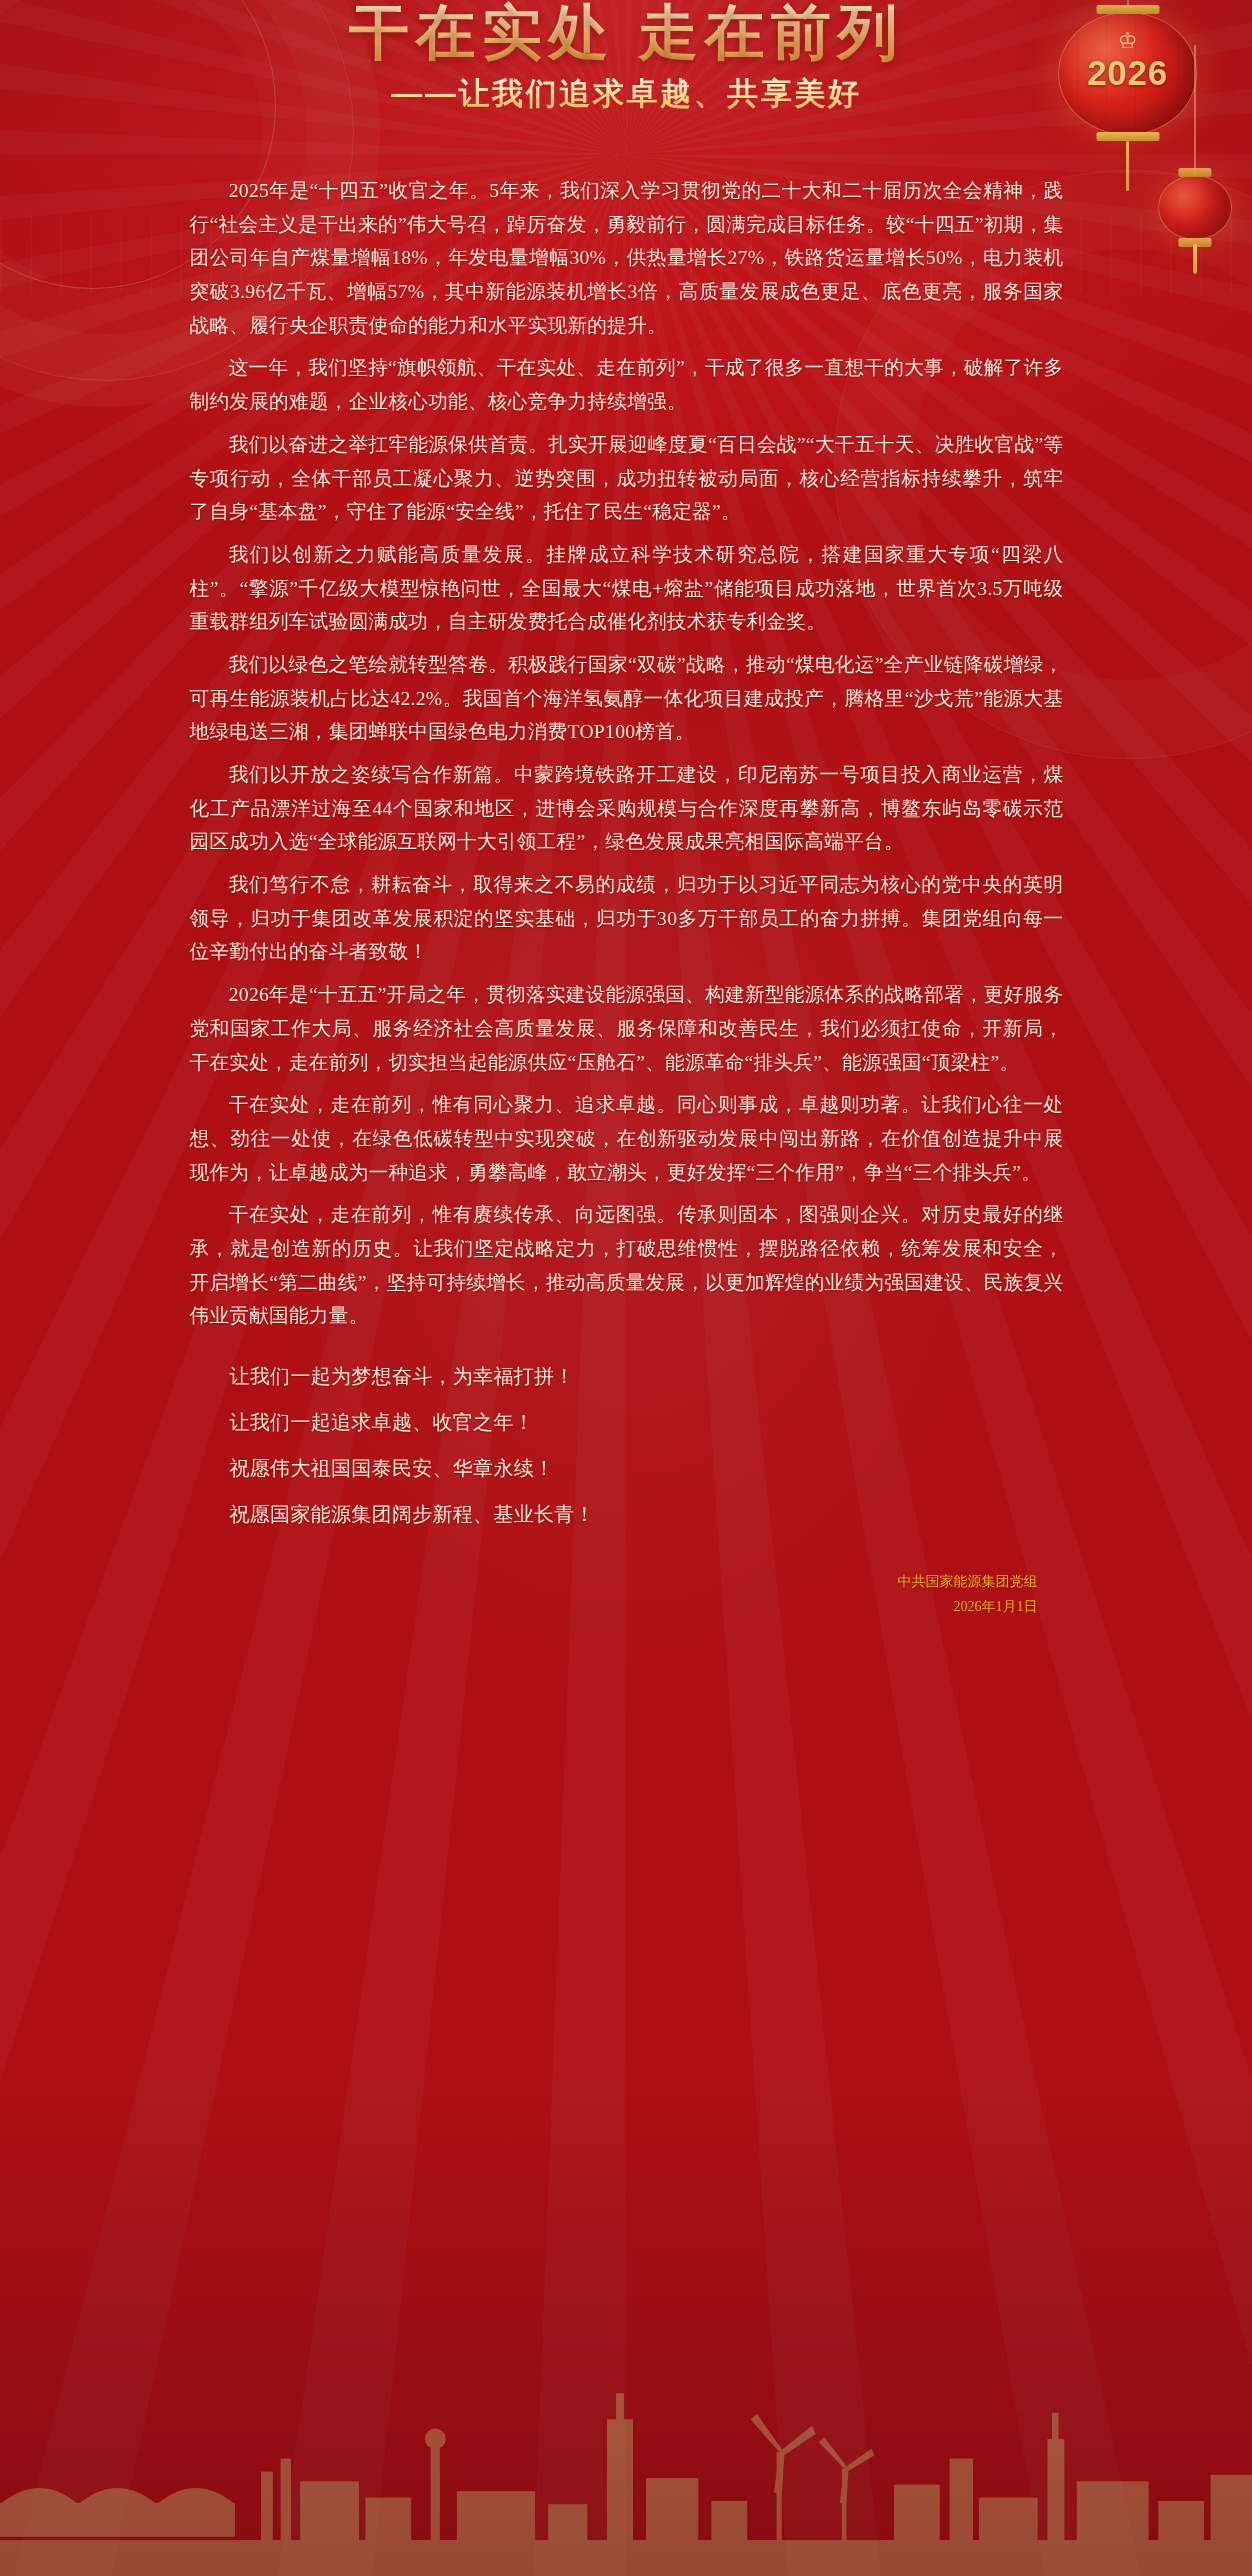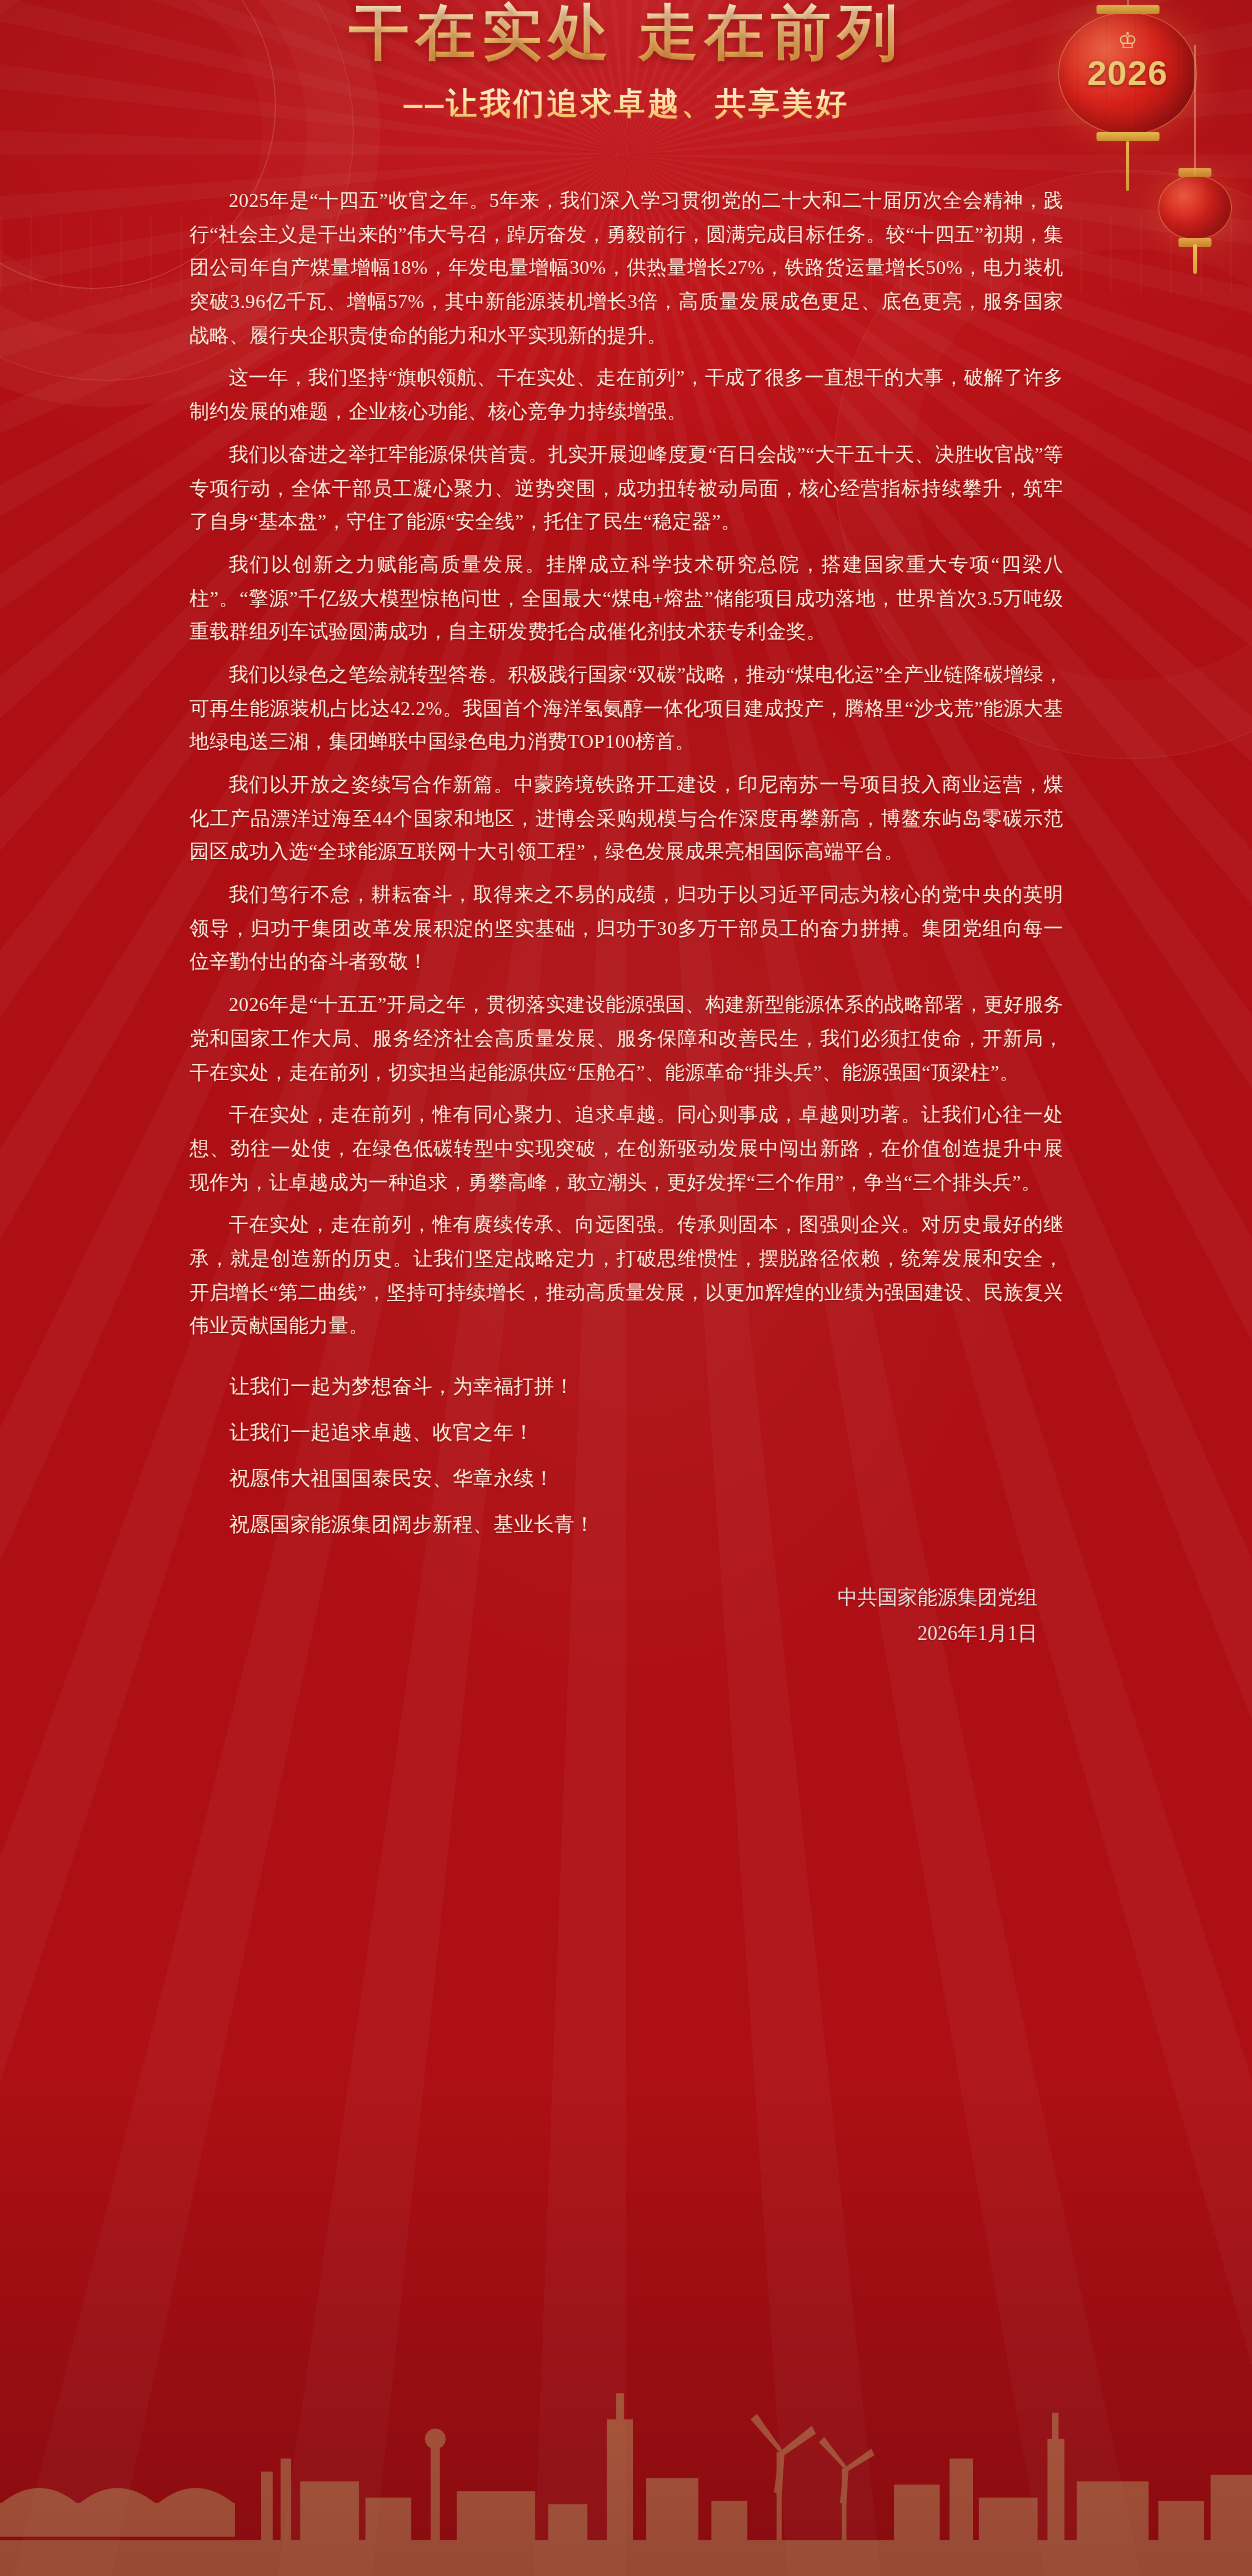--- a/index.html
+++ b/index.html
@@ -176,29 +176,29 @@
     color: #ffe9b8;
     background: linear-gradient(180deg, #fff4d2 0%, #ffd98a 45%, #e7a33f 100%);
     -webkit-background-clip: text;
     background-clip: text;
     color: transparent;
     text-shadow: 0 2.6px 7.8px rgba(80,0,0,0.35);
     line-height: 1.1;
     font-family: "Liberation Sans", sans-serif;
   }
   .title-sub {
-    margin-top: 17px;
+    margin-top: 7px;
     font-size: 31px;
     font-weight: 700;
     letter-spacing: 2.6px;
     background: linear-gradient(180deg, #fff6dc 0%, #ffdf9c 50%, #e8ab4a 100%);
     -webkit-background-clip: text;
     background-clip: text;
     color: transparent;
-    font-family: Liberation Mono, monospace;
+    font-family: Liberation Sans, sans-serif;
   }
 
   
   .article {
     position: relative;
     z-index: 5;
     margin: 59px auto 0;
     width: 874px;
     color: #ffe7cf;
   }
@@ -220,23 +220,23 @@
     margin: 0 0 11.7px 0;
     font-size: 20px;
     color: #fff0dd;
   }
   .signature {
     margin-top: 37px;
     text-align: right;
     padding-right: 26px;
   }
   .signature div {
-    font-size: 20px;
+    font-size: 14px;
     line-height: 1.8;
-    color: #e5e5e5;
+    color: #eab308;
     text-shadow: 0 0.7px 1.3px rgba(90,0,0,0.45);
   }
 
   
   .skyline {
     position: absolute;
     left: 0;
     right: 0;
     bottom: 0;
     height: 235px;

